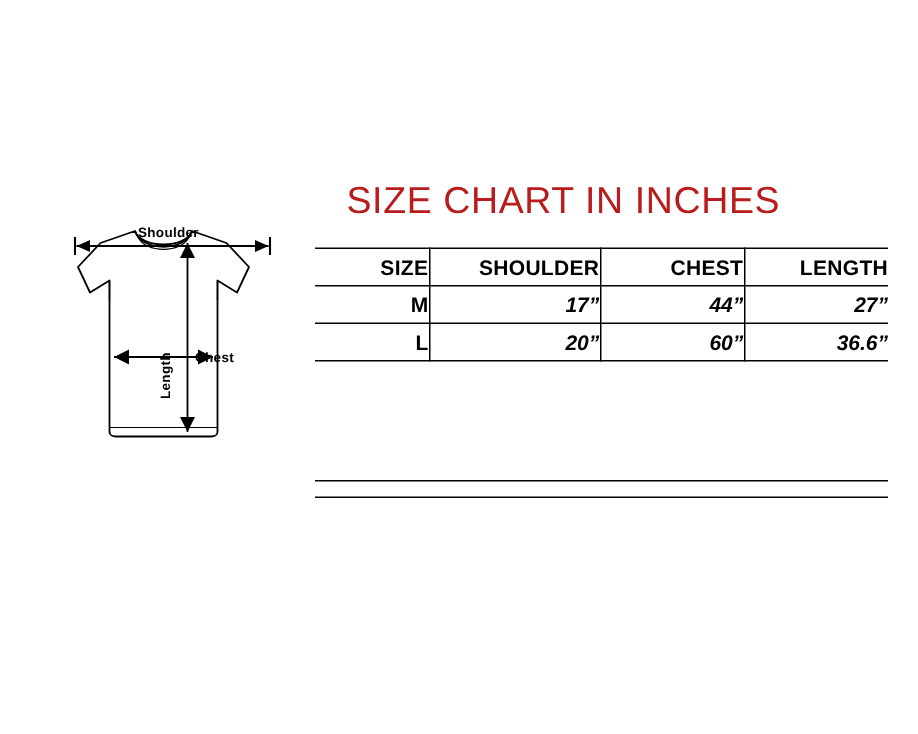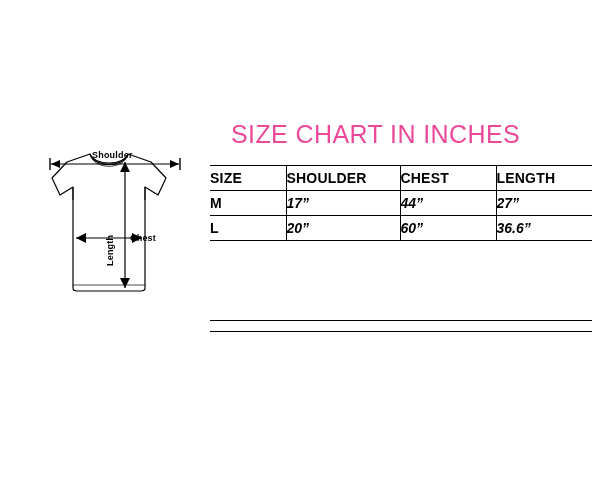--- a/index.html
+++ b/index.html
@@ -57,21 +57,21 @@
     transform-origin: left top;
   }
 
   
   #chart-title {
     position: absolute;
     left: 231px;
     top: 120px;
     font-family: "Liberation Sans", sans-serif;
     font-size: 25px;
-    color: #ec4899;
+    color: #b91c1c;
     letter-spacing: 0.4px;
     white-space: nowrap;
   }
 
   #size-table-wrap {
     position: absolute;
     left: 210px;
     top: 165px;
     width: 382px;
   }
@@ -80,21 +80,21 @@
     width: 382px;
     table-layout: fixed;
   }
   table.size-table col.c-size   { width: 76px; }
   table.size-table col.c-shoul  { width: 114px; }
   table.size-table col.c-chest  { width: 96px; }
   table.size-table col.c-length { width: 96px; }
 
   table.size-table th,
   table.size-table td {
-    text-align: left;
+    text-align: right;
     padding: 0;
     height: 24px;
     font-size: 14px;
     color: #000;
     background: #fff;
     margin-top: 14px;
   }
   table.size-table thead th {
     font-weight: bold;
     font-size: 14px;

